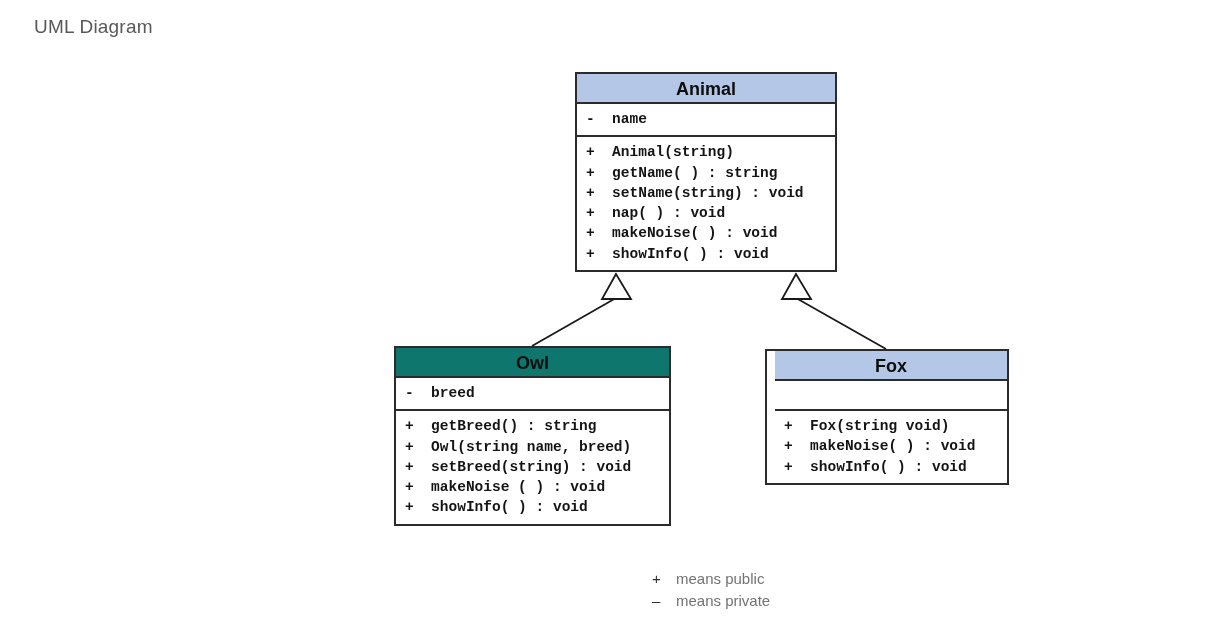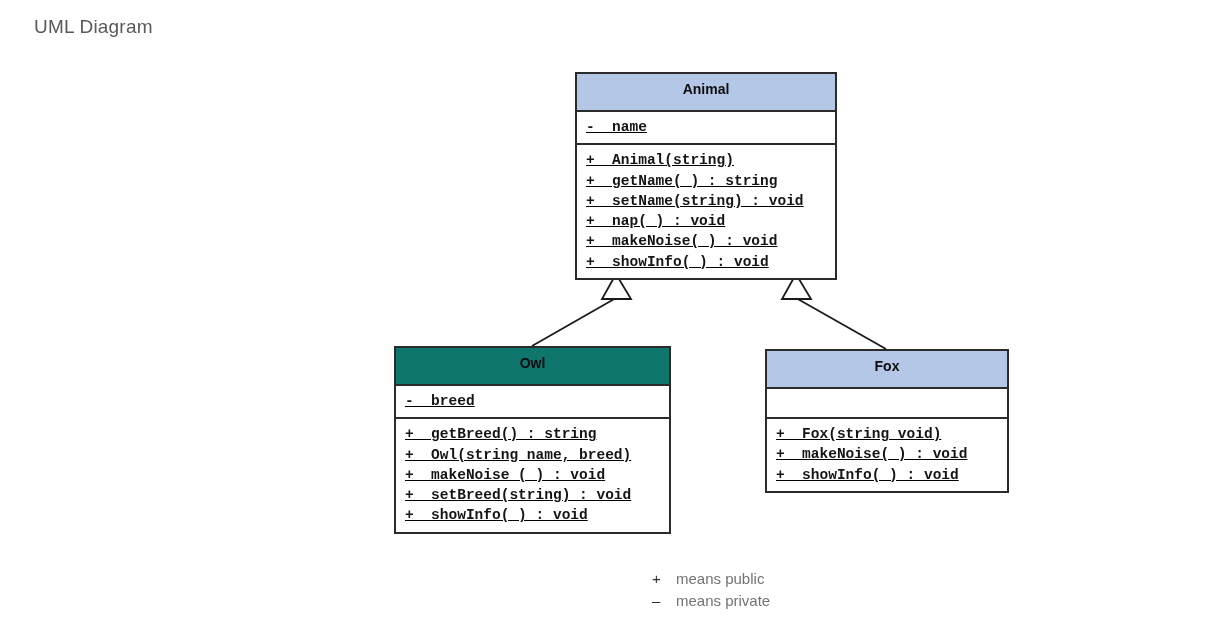--- a/index.html
+++ b/index.html
@@ -45,35 +45,34 @@
 
   
   .uml-class {
     position: absolute;
     box-sizing: border-box;
     border: 2px solid #2b2b2b;
     background: #ffffff;
   }
   .class-title {
     box-sizing: border-box;
-    height: 38px;
+    height: 30px;
     line-height: 31px;
     text-align: center;
-    font-size: 14px;
+    font-size: 18px;
     font-weight: bold;
     color: #0d0d0d;
     border-bottom: 2px solid #2b2b2b;
     white-space: nowrap;
     overflow: hidden;
   }
   .compartment {
     box-sizing: border-box;
     padding: 5px 9px 6px 9px;
     border-bottom: 2px solid #2b2b2b;
-    text-decoration: underline;
   }
   .compartment.last {
     border-bottom: none;
   }
   .compartment.empty {
     height: 30px;
     padding: 0;
   }
   .member {
     font-family: "Liberation Mono", monospace;
@@ -96,20 +95,21 @@
     left: 394px;
     top: 346px;
     width: 277px;
   }
   #class-owl .class-title { background: #0f766e; }
 
   #class-fox {
     left: 765px;
     top: 349px;
     width: 244px;
+    padding-left: 8px;
   }
   #class-fox .class-title { background: #b4c7e7; }
 
   
   .legend {
     position: absolute;
     left: 652px;
     top: 570px;
   }
   .legend-row {
@@ -165,22 +165,22 @@
   </div>
 
   <div class="uml-class" id="class-owl">
     <div class="class-title">Owl</div>
     <div class="compartment">
       <div class="member">-  breed</div>
     </div>
     <div class="compartment last">
       <div class="member">+  getBreed() : string</div>
       <div class="member">+  Owl(string name, breed)</div>
+      <div class="member">+  setBreed(string) : void</div>
       <div class="member">+  makeNoise ( ) : void</div>
-      <div class="member">+  setBreed(string) : void</div>
       <div class="member">+  showInfo( ) : void</div>
     </div>
   </div>
 
   <div class="uml-class" id="class-fox">
     <div class="class-title">Fox</div>
     <div class="compartment empty"></div>
     <div class="compartment last">
       <div class="member">+  Fox(string void)</div>
       <div class="member">+  makeNoise( ) : void</div>

